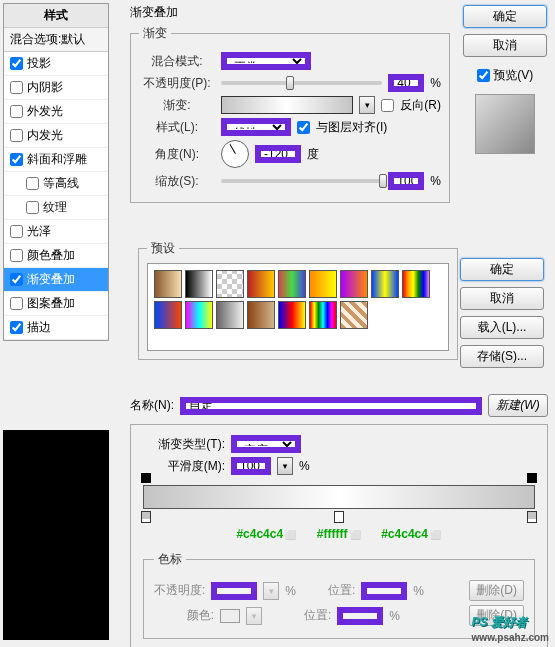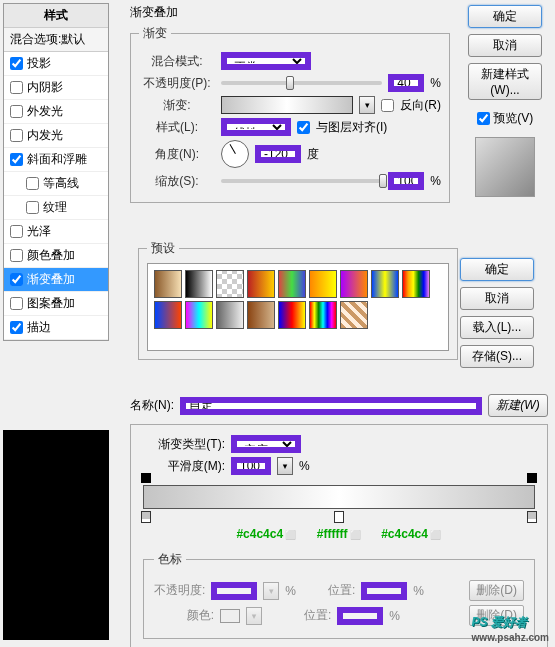--- a/index.html
+++ b/index.html
@@ -15,21 +15,21 @@
 
 .main { position: absolute; left: 130px; top: 0; width: 320px; }
 .rightcol { position: absolute; right: 5px; top: 5px; width: 90px; display: flex; flex-direction: column; gap: 6px; align-items: center; }
 
 fieldset { border: 1px solid #aaa; margin-bottom: 8px; padding: 6px 8px 8px 8px; position: relative; }
 legend { padding: 0 4px; color: #333; }
 
 .row { display: flex; align-items: center; gap: 6px; margin: 4px 0; }
 .label { width: 76px; text-align: center; color: #333; }
 
-.btn { background: linear-gradient(#fdfdfd,#e2e2e2); border: 1px solid #888; border-radius: 3px; padding: 2px 0; width: 74px; text-align: center; cursor: pointer; font-size: 12px; }
+.btn { background: linear-gradient(#fdfdfd,#e2e2e2); border: 1px solid #888; border-radius: 3px; padding: 2px 0; width: 84px; text-align: center; cursor: pointer; font-size: 12px; }
 .btn.primary { border: 1px solid #4a90d9; box-shadow: 0 0 2px #4a90d9; }
 
 select, input[type=text] { border: 6px solid #6d28d9; background: #fff; padding: 1px 3px; font-size: 12px; height: 18px; }
 input[type=checkbox] { vertical-align: middle; }
 
 .slider { flex: 1; height: 4px; background: #ccc; position: relative; border-radius: 2px; }
 .slider .thumb { position: absolute; top: -5px; width: 8px; height: 14px; background: linear-gradient(#fff,#ccc); border: 1px solid #666; border-radius: 2px; }
 
 .grad-preview { flex: 1; height: 18px; background: linear-gradient(90deg,#c4c4c4 0%,#fff 50%,#c4c4c4 100%); border: 1px solid #333; }
 .dropdown-arrow { width: 16px; height: 18px; background: linear-gradient(#f8f8f8,#d0d0d0); border: 1px solid #666; display: flex; align-items: center; justify-content: center; cursor: pointer; }
@@ -179,21 +179,20 @@
         </div>
       <input type="text" style="width: 36px;" value="100">
       <span>%</span>
     </div>
   </fieldset>
 </div>
 
 <div class="rightcol">
   <div class="btn primary">确定</div>
   <div class="btn">取消</div>
-  <div class="btn">新建样式(W)...</div>
   <div style="margin-top:4px;"><input type="checkbox" checked="" style=""> <span>预览(V)</span></div>
   <div class="preview-box"></div>
 </div>
 
 <div class="presets-row2">
   <fieldset>
     <legend>预设</legend>
     <div class="preset-grid">
       <div class="sw" style="background:linear-gradient(90deg,#8b5a2b,#f5deb3);"></div>
       <div class="sw" style="background:linear-gradient(90deg,#000,#fff);"></div>

